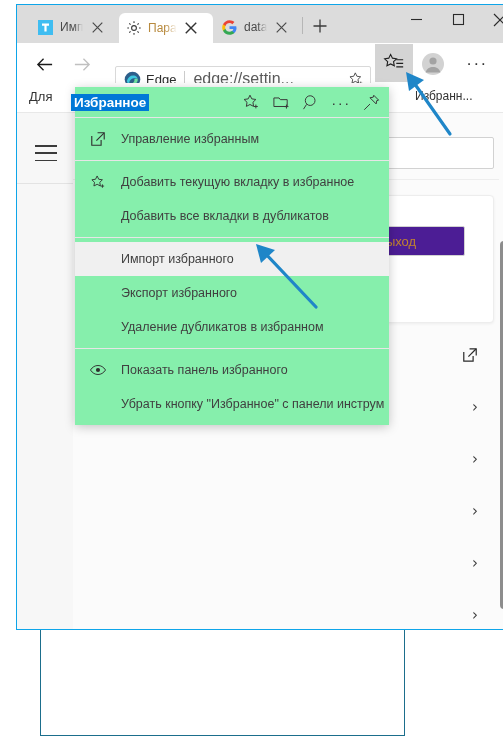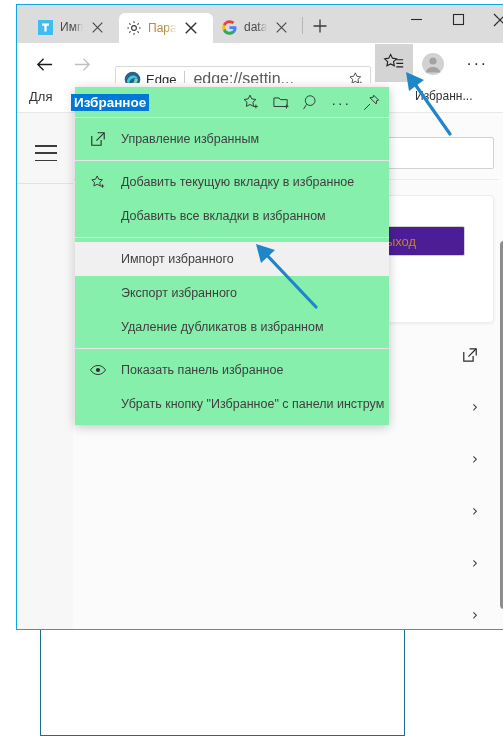--- a/index.html
+++ b/index.html
@@ -647,21 +647,21 @@
         <span class="flyout-icon">
           <svg width="17" height="17" viewBox="0 0 20 20">
             <path d="M8.4 2.3l1.9 3.9 4.3.6-3.1 3 .7 4.3-3.8-2-3.8 2 .7-4.3-3.1-3 4.3-.6z" fill="none" stroke="#2f2f2f" stroke-width="1.05"></path>
             <path d="M14.6 12.2v4 M12.6 14.2h4" stroke="#2f2f2f" stroke-width="1.05" fill="none"></path>
           </svg>
         </span>
         <span class="flyout-label">Добавить текущую вкладку в избранное</span>
       </div>
       <div class="flyout-item">
         <span class="flyout-icon empty"></span>
-        <span class="flyout-label">Добавить все вкладки в избранном</span>
+        <span class="flyout-label">Добавить все вкладки в дубликатов</span>
       </div>
     </div>
 
     <div class="flyout-sep"></div>
 
     <div class="flyout-group">
       <div class="flyout-item highlighted">
         <span class="flyout-icon empty"></span>
         <span class="flyout-label">Импорт избранного</span>
       </div>
@@ -678,21 +678,21 @@
     <div class="flyout-sep"></div>
 
     <div class="flyout-group">
       <div class="flyout-item">
         <span class="flyout-icon">
           <svg width="18" height="18" viewBox="0 0 20 20">
             <path d="M1.6 10c2.3-3.4 5.1-5 8.4-5s6.1 1.6 8.4 5c-2.3 3.4-5.1 5-8.4 5S3.9 13.4 1.6 10z" fill="none" stroke="#2f2f2f" stroke-width="1.05"></path>
             <circle cx="10" cy="10" r="2.3" fill="#2f2f2f"></circle>
           </svg>
         </span>
-        <span class="flyout-label">Показать панель избранное</span>
+        <span class="flyout-label">Показать панель избранного</span>
       </div>
       <div class="flyout-item clipped">
         <span class="flyout-icon empty"></span>
         <span class="flyout-label">Убрать кнопку "Избранное" с панели инструм</span>
       </div>
     </div>
 
   </div>
 </div>
 

